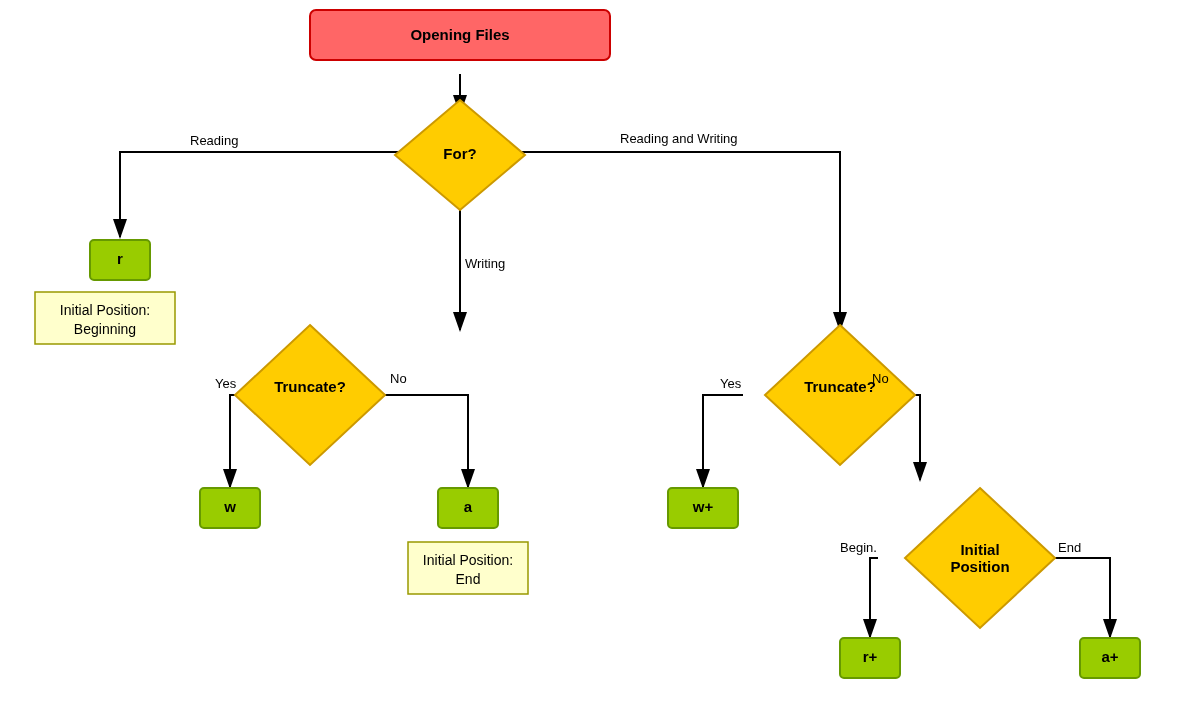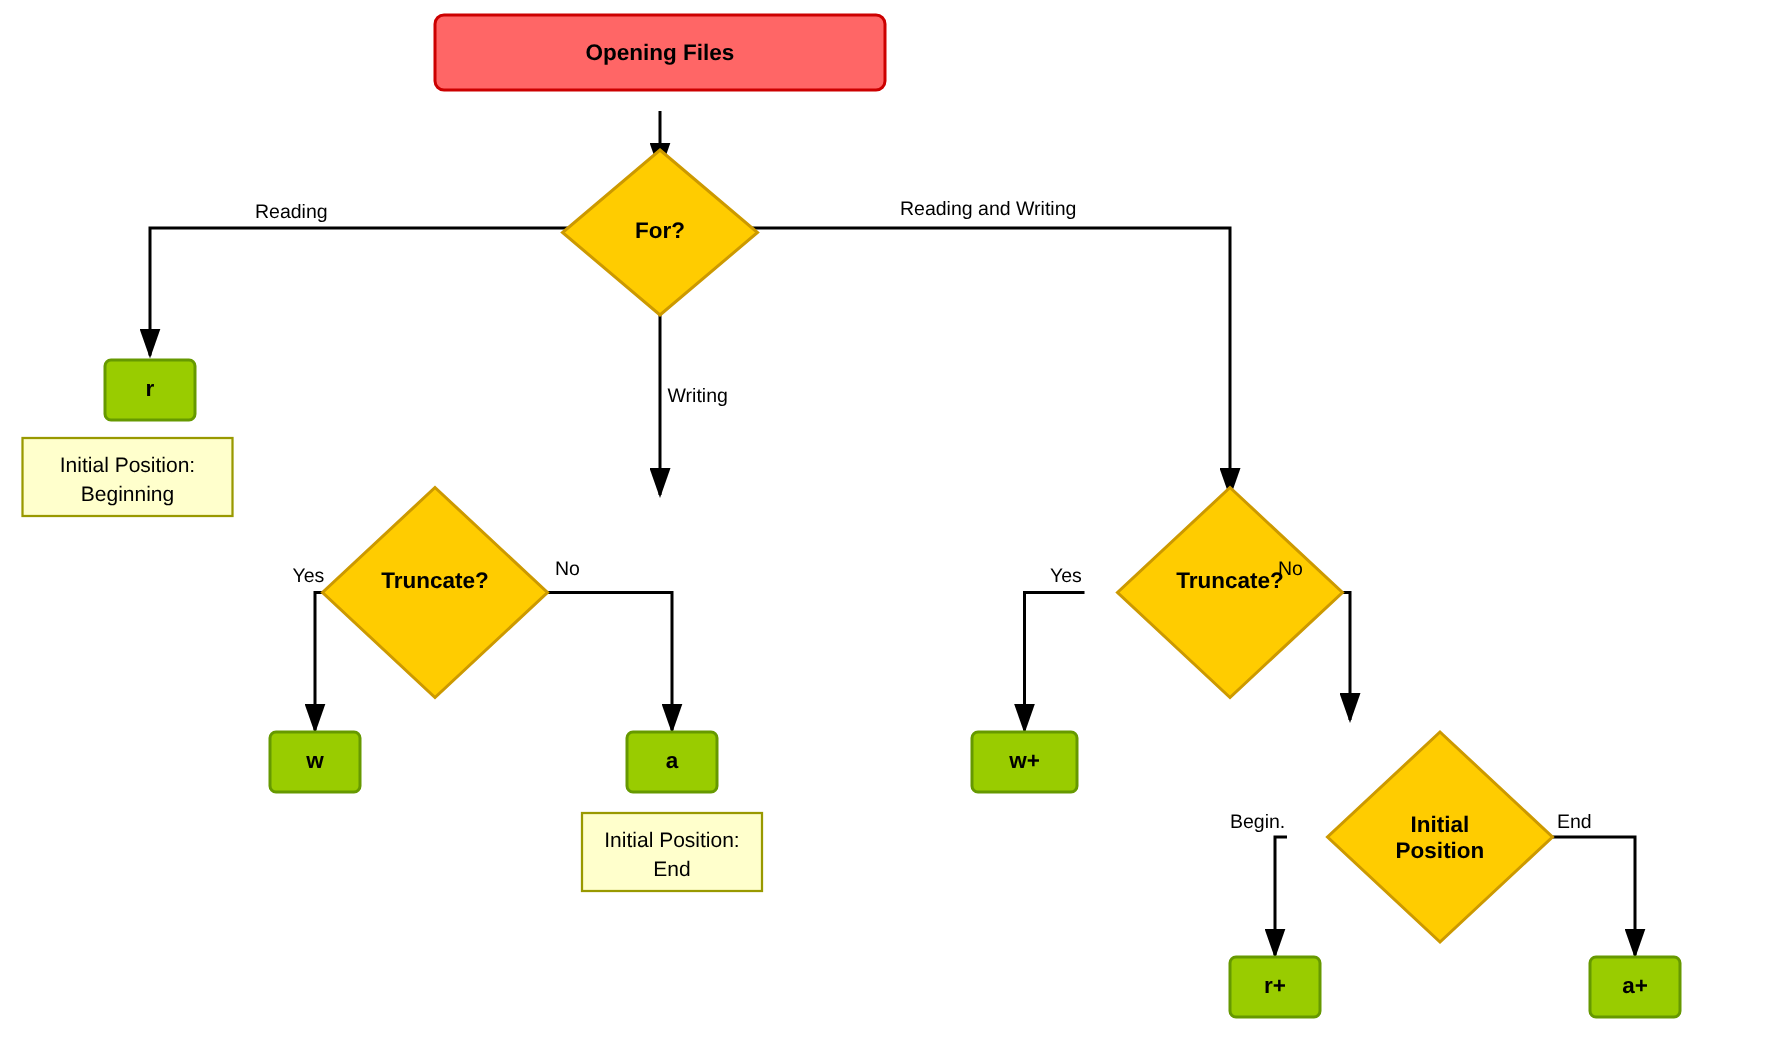--- a/index.html
+++ b/index.html
@@ -14,20 +14,21 @@
     svg {
       position: absolute;
       top: 0; left: 0;
       width: 1182px;
       height: 702px;
     }
     .flowchart-container {
       position: relative;
       width: 1094px;
       height: 702px;
+      margin-left: 20px;
     }
     
     .node-rect {
       fill: #ff6666;
       stroke: #cc0000;
       stroke-width: 2;
       rx: 6; ry: 6;
     }
     .node-rect-green {
       fill: #99cc00;

